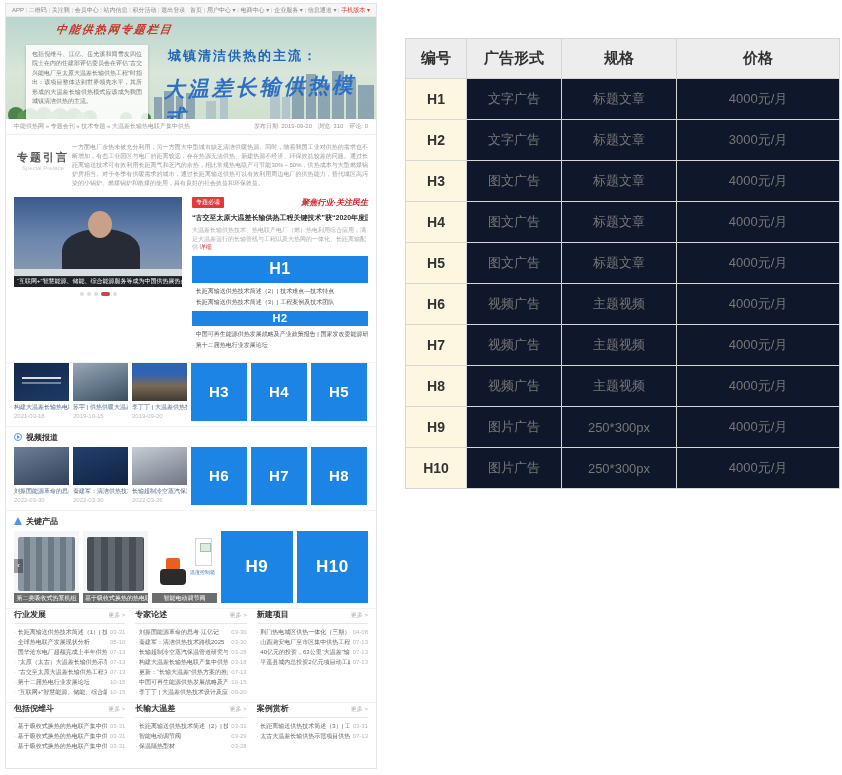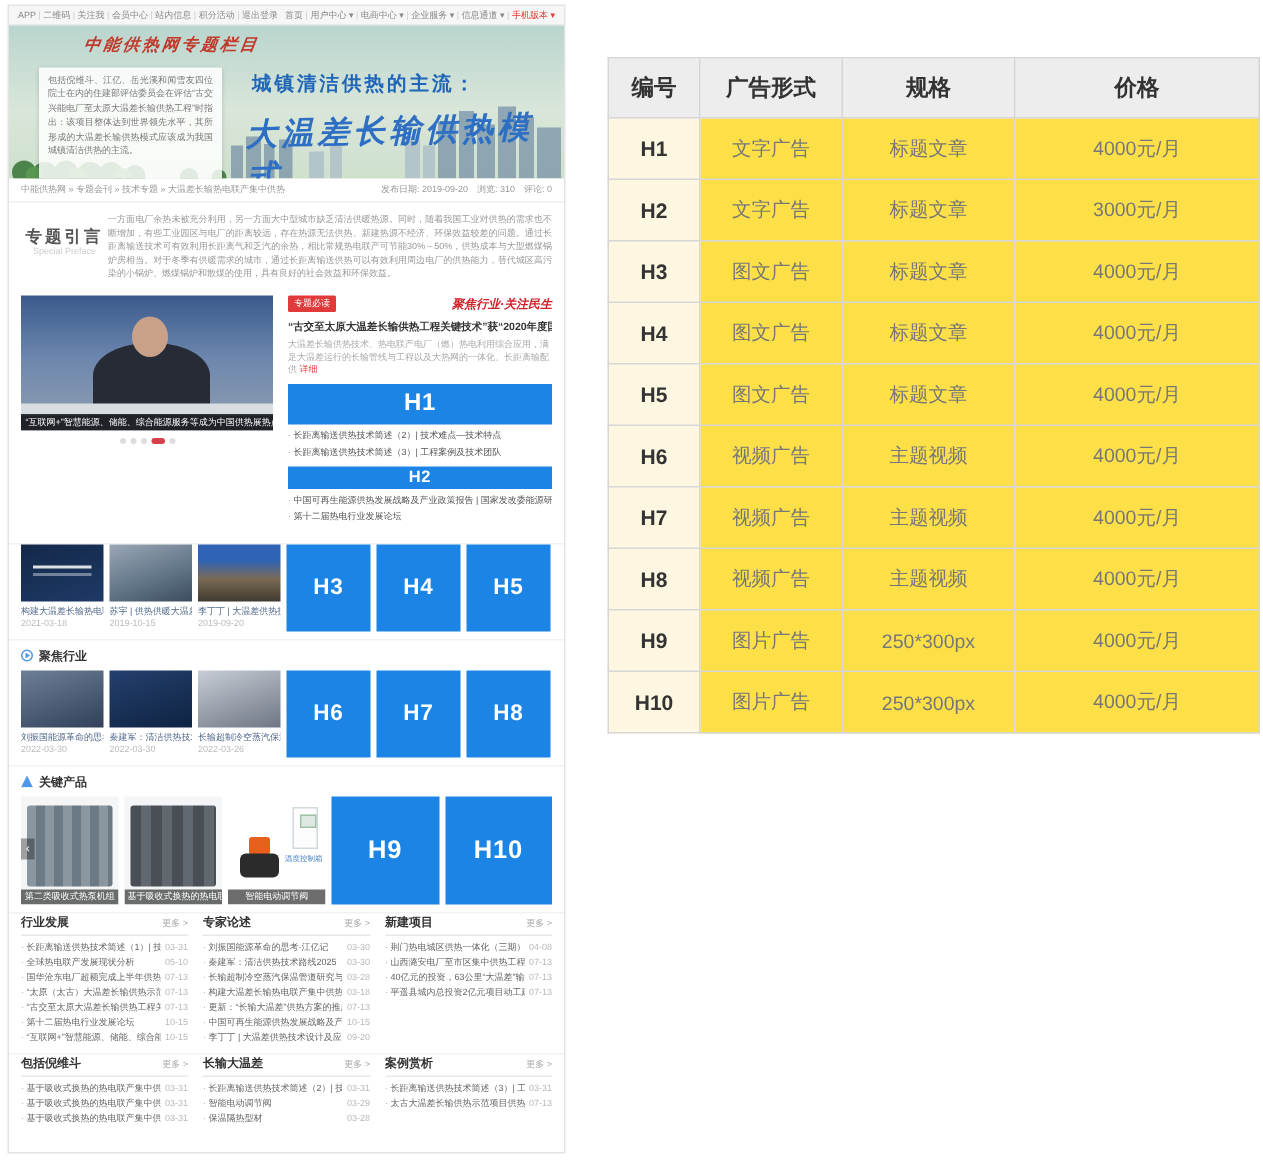--- a/index.html
+++ b/index.html
@@ -2,21 +2,21 @@
 <html><head>
 <meta charset="utf-8">
 <style>
   * { margin:0; padding:0; box-sizing:border-box; }
   html,body { width:842px; height:775px; background:#fff; font-family:"Liberation Sans",sans-serif; }
   body { position:relative; overflow:hidden; }
 
   
   .adtable { position:absolute; left:405px; top:14px; width:434px; border-collapse:collapse; table-layout:fixed;margin-top:24px; }
   .adtable th { background:#ededed; border:1px solid #d6d6d6; height:40px; font-size:15px; color:#333; font-weight:bold; text-align:center; }
-  .adtable td { border:1px solid #d6d6d6; height:41px; font-size:13px; color:#777; text-align:center; background:#fde047; }
+  .adtable td { border:1px solid #d6d6d6; height:41px; font-size:13px; color:#777; text-align:center; background:#0f172a; }
   .adtable td.idc { background:#fdf7e2; font-weight:bold; color:#333; font-size:14px; }
 
   
   .leftpage { position:absolute; left:5px; top:3px; width:372px; height:766px; border:1px solid #e3e3e3; background:#fff; overflow:hidden; }
 
   .topbar { height:13px; background:#f6f6f6; border-bottom:1px solid #e9e9e9; display:flex; justify-content:space-between; align-items:center; padding:0 6px; font-size:6px; color:#888; white-space:nowrap; overflow:hidden; }
   .tbi+.tbi::before { content:" | "; color:#ccc; }
   .tbr .tbi:last-child { color:#e0392f; }
 
   .banner { height:102px; position:relative; background:linear-gradient(180deg,#b9d5ce 0%,#d9e6da 55%,#cfe0cd 100%); overflow:hidden; }
@@ -231,21 +231,21 @@
       </div>
       <div class="adbox hbox-md">H3</div>
       <div class="adbox hbox-md">H4</div>
       <div class="adbox hbox-md">H5</div>
     </div>
   </div>
 
   <div class="sect">
     <div class="sect-head">
       <span class="ic-play"></span>
-      <span class="sect-title">聚焦行业</span>
+      <span class="sect-title">视频报道</span>
     </div>
     <div class="cardrow">
       <div class="card">
         <div class="thumb v1"></div>
         <div class="cap">刘振国能源革命的思考·江</div>
         <div class="cdate">2022-03-30</div>
       </div>
       <div class="card">
         <div class="thumb v2"></div>
         <div class="cap">秦建军：清洁供热技术路线</div>

